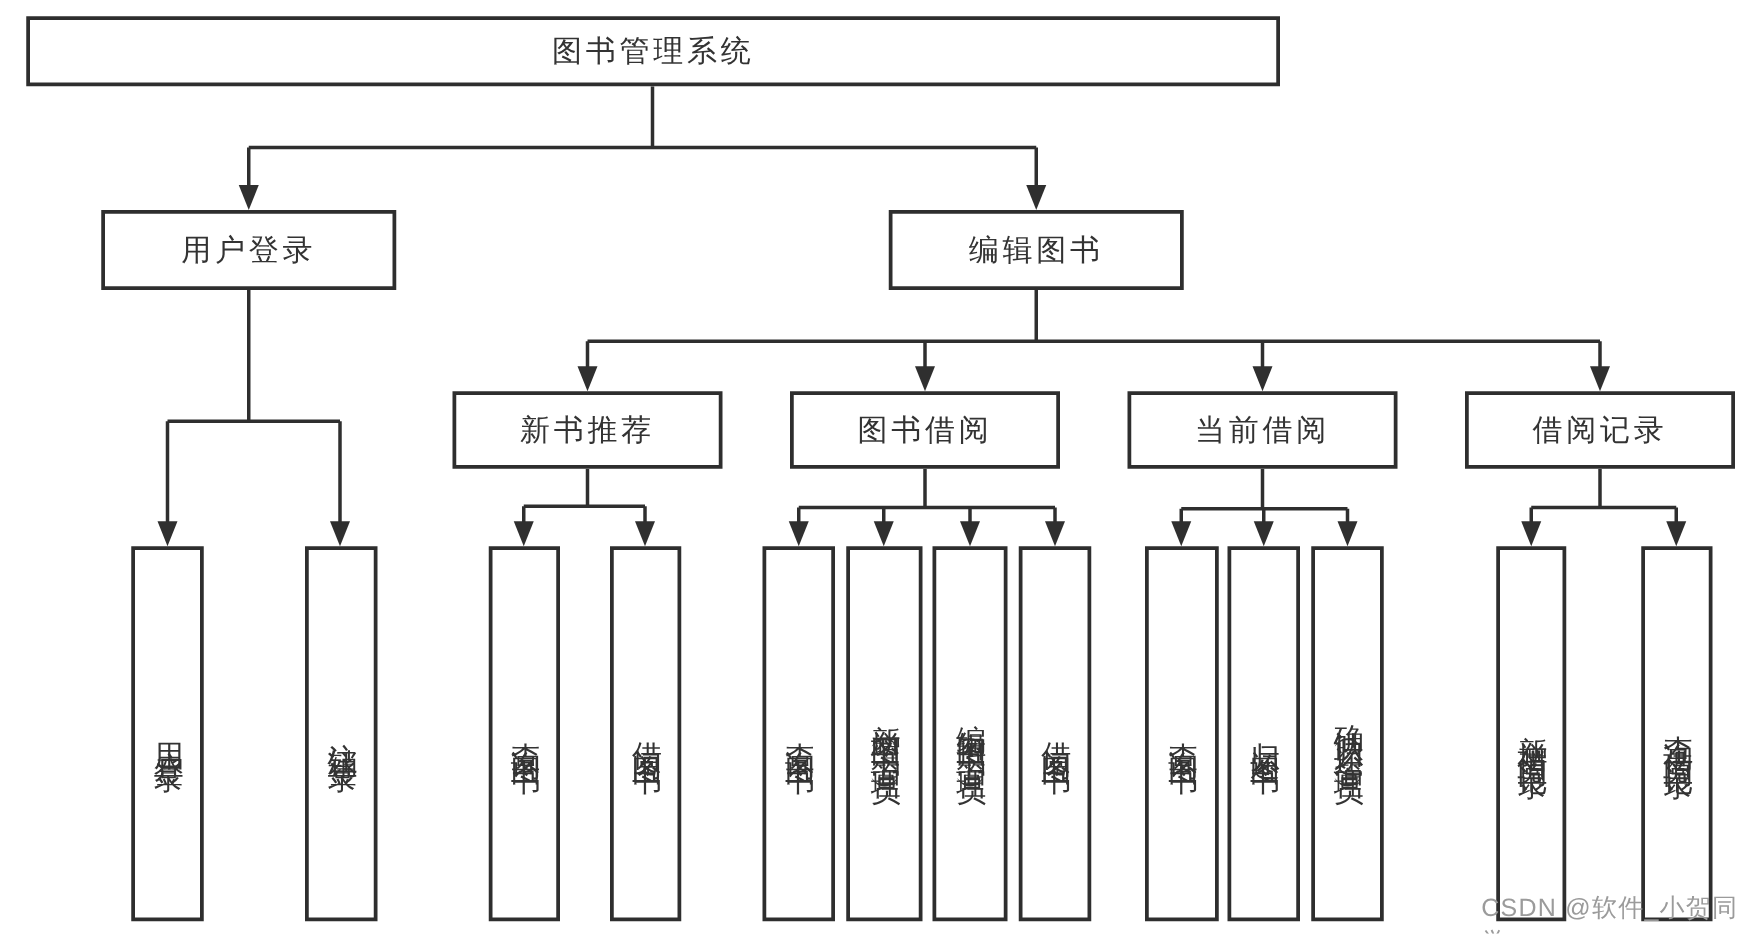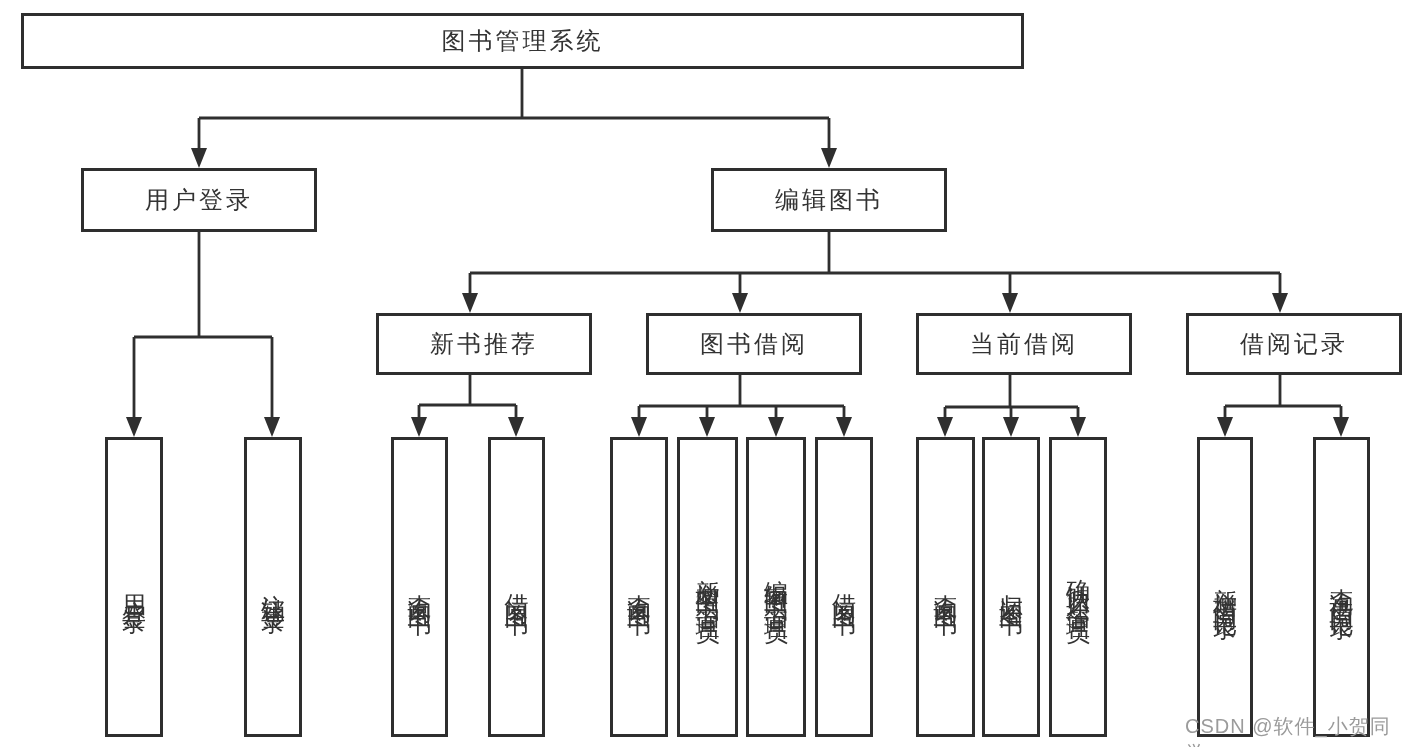--- a/index.html
+++ b/index.html
@@ -19,21 +19,21 @@
     display:flex;
     align-items:center;
     justify-content:center;
     color:#333333;
     font-size:24px;
     letter-spacing:3px;
     white-space:nowrap;
   }
   .root{left:21px;top:13px;width:1003px;height:56px;}
   .lvl1{top:168px;width:236px;height:64px;}
-  .lvl2{top:313px;width:216px;height:62px;margin-left:14px;}
+  .lvl2{top:313px;width:216px;height:62px;}
   .leaf{
     top:437px;height:300px;
     writing-mode:vertical-rl;
     text-orientation:mixed;
     letter-spacing:6px;
     font-size:24px;
     white-space:normal;
   }
   .watermark{
     position:absolute;

